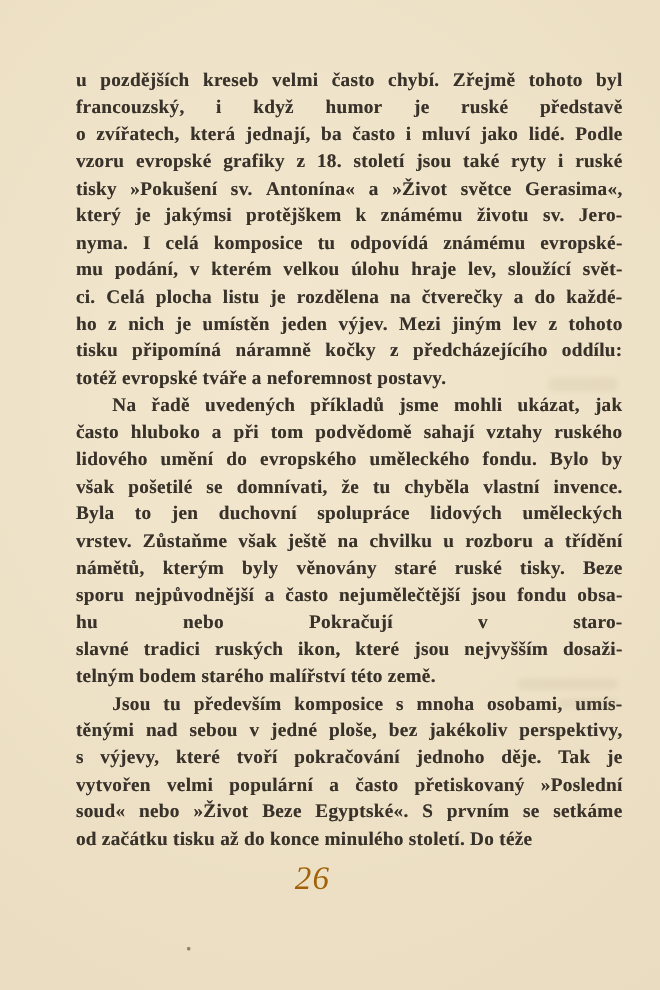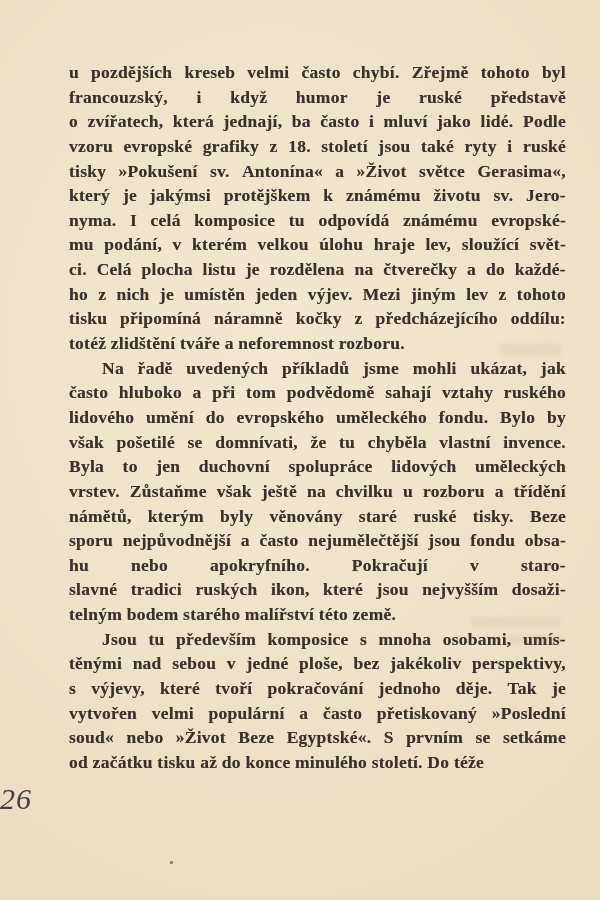--- a/index.html
+++ b/index.html
@@ -48,24 +48,25 @@
   .line.last {
     display: block;
     white-space: nowrap;
   }
   .line.indent { padding-left: 33px; }
   .page-number {
     position: absolute;
     top: 782px;
     left: 0;
     width: 568px;
+    text-align: center;
     font-style: italic;
     font-weight: 400;
     font-size: 30px;
-    color: #404040;
+    color: #a16207;
     letter-spacing: 1px;
   }
   
   .ghost {
     position: absolute;
     height: 13px;
     border-radius: 6px;
     background: #9a8a66;
     opacity: 0.10;
     filter: blur(2.2px);
@@ -95,32 +96,32 @@
       <div class="line"><span>francouzský,</span><span>i</span><span>když</span><span>humor</span><span>je</span><span>ruské</span><span>představě</span></div>
       <div class="line"><span>o</span><span>zvířatech,</span><span>která</span><span>jednají,</span><span>ba</span><span>často</span><span>i</span><span>mluví</span><span>jako</span><span>lidé.</span><span>Podle</span></div>
       <div class="line"><span>vzoru</span><span>evropské</span><span>grafiky</span><span>z</span><span>18.</span><span>století</span><span>jsou</span><span>také</span><span>ryty</span><span>i</span><span>ruské</span></div>
       <div class="line"><span>tisky</span><span>»Pokušení</span><span>sv.</span><span>Antonína«</span><span>a</span><span>»Život</span><span>světce</span><span>Gerasima«,</span></div>
       <div class="line"><span>který</span><span>je</span><span>jakýmsi</span><span>protějškem</span><span>k</span><span>známému</span><span>životu</span><span>sv.</span><span>Jero-</span></div>
       <div class="line"><span>nyma.</span><span>I</span><span>celá</span><span>komposice</span><span>tu</span><span>odpovídá</span><span>známému</span><span>evropské-</span></div>
       <div class="line"><span>mu</span><span>podání,</span><span>v</span><span>kterém</span><span>velkou</span><span>úlohu</span><span>hraje</span><span>lev,</span><span>sloužící</span><span>svět-</span></div>
       <div class="line"><span>ci.</span><span>Celá</span><span>plocha</span><span>listu</span><span>je</span><span>rozdělena</span><span>na</span><span>čtverečky</span><span>a</span><span>do</span><span>každé-</span></div>
       <div class="line"><span>ho</span><span>z</span><span>nich</span><span>je</span><span>umístěn</span><span>jeden</span><span>výjev.</span><span>Mezi</span><span>jiným</span><span>lev</span><span>z</span><span>tohoto</span></div>
       <div class="line"><span>tisku</span><span>připomíná</span><span>náramně</span><span>kočky</span><span>z</span><span>předcházejícího</span><span>oddílu:</span></div>
-      <div class="line last">totéž zlidštění tváře a neforemnost rozboru.</div>
+      <div class="line last">totéž evropské tváře a neforemnost postavy.</div>
     </div>
     <div class="paragraph">
       <div class="line indent"><span>Na</span><span>řadě</span><span>uvedených</span><span>příkladů</span><span>jsme</span><span>mohli</span><span>ukázat,</span><span>jak</span></div>
       <div class="line"><span>často</span><span>hluboko</span><span>a</span><span>při</span><span>tom</span><span>podvědomě</span><span>sahají</span><span>vztahy</span><span>ruského</span></div>
       <div class="line"><span>lidového</span><span>umění</span><span>do</span><span>evropského</span><span>uměleckého</span><span>fondu.</span><span>Bylo</span><span>by</span></div>
       <div class="line"><span>však</span><span>pošetilé</span><span>se</span><span>domnívati,</span><span>že</span><span>tu</span><span>chyběla</span><span>vlastní</span><span>invence.</span></div>
       <div class="line"><span>Byla</span><span>to</span><span>jen</span><span>duchovní</span><span>spolupráce</span><span>lidových</span><span>uměleckých</span></div>
       <div class="line"><span>vrstev.</span><span>Zůstaňme</span><span>však</span><span>ještě</span><span>na</span><span>chvilku</span><span>u</span><span>rozboru</span><span>a</span><span>třídění</span></div>
       <div class="line"><span>námětů,</span><span>kterým</span><span>byly</span><span>věnovány</span><span>staré</span><span>ruské</span><span>tisky.</span><span>Beze</span></div>
       <div class="line"><span>sporu</span><span>nejpůvodnější</span><span>a</span><span>často</span><span>nejumělečtější</span><span>jsou</span><span>fondu</span><span>obsa-</span></div>
-      <div class="line"><span>hu</span><span>nebo</span><span>apokryfního.</span><span>Pokračují</span><span>v</span><span>staro-</span></div>
+      <div class="line"><span>hu</span><span>nebo</span><span>Pokračují</span><span>v</span><span>staro-</span></div>
       <div class="line"><span>slavné</span><span>tradici</span><span>ruských</span><span>ikon,</span><span>které</span><span>jsou</span><span>nejvyšším</span><span>dosaži-</span></div>
       <div class="line last">telným bodem starého malířství této země.</div>
     </div>
     <div class="paragraph">
       <div class="line indent"><span>Jsou</span><span>tu</span><span>především</span><span>komposice</span><span>s</span><span>mnoha</span><span>osobami,</span><span>umís-</span></div>
       <div class="line"><span>těnými</span><span>nad</span><span>sebou</span><span>v</span><span>jedné</span><span>ploše,</span><span>bez</span><span>jakékoliv</span><span>perspektivy,</span></div>
       <div class="line"><span>s</span><span>výjevy,</span><span>které</span><span>tvoří</span><span>pokračování</span><span>jednoho</span><span>děje.</span><span>Tak</span><span>je</span></div>
       <div class="line"><span>vytvořen</span><span>velmi</span><span>populární</span><span>a</span><span>často</span><span>přetiskovaný</span><span>»Poslední</span></div>
       <div class="line"><span>soud«</span><span>nebo</span><span>»Život</span><span>Beze</span><span>Egyptské«.</span><span>S</span><span>prvním</span><span>se</span><span>setkáme</span></div>
       <div class="line last">od začátku tisku až do konce minulého století. Do téže</div>

